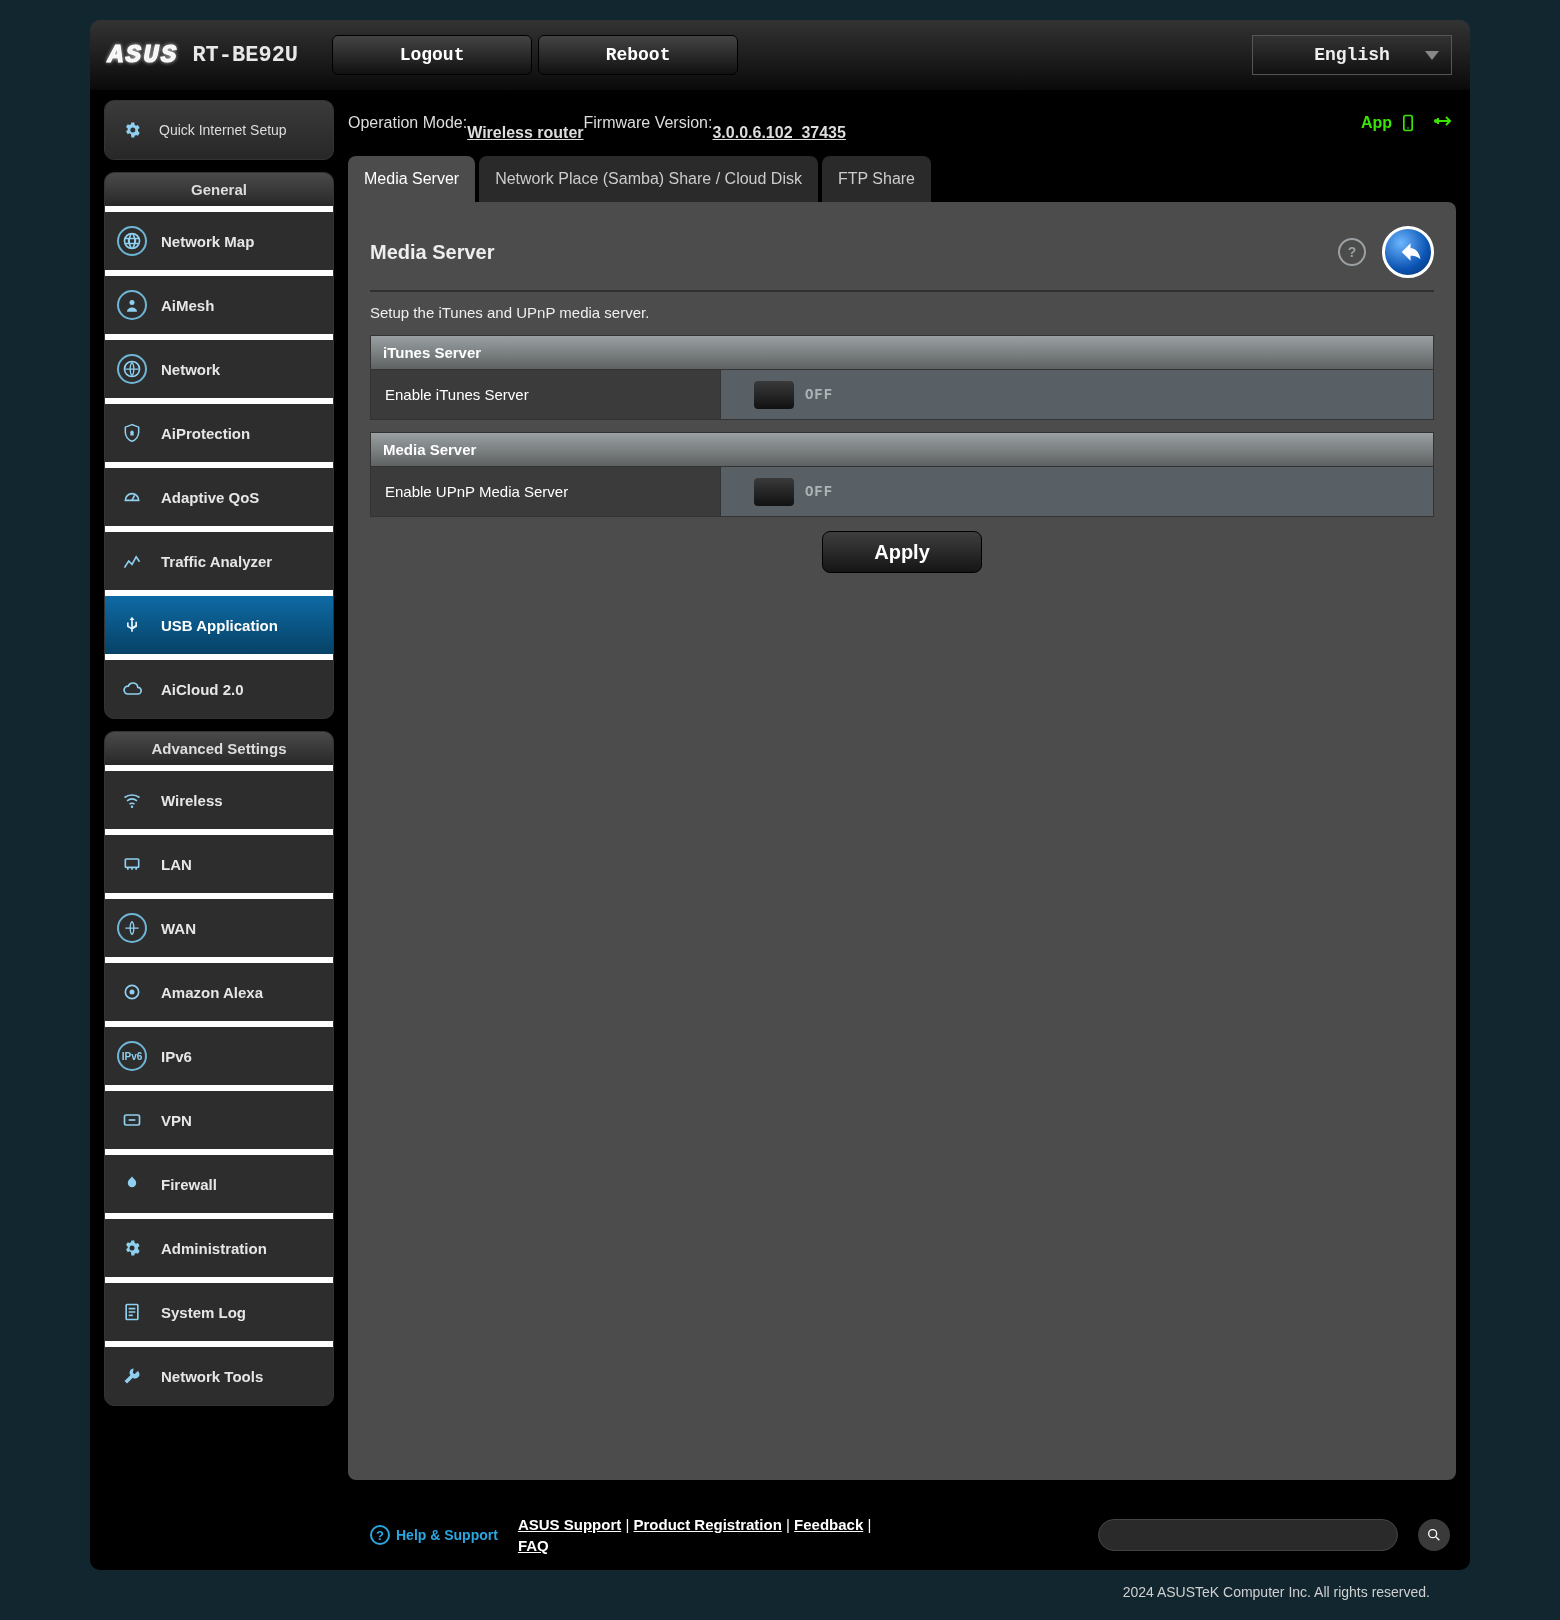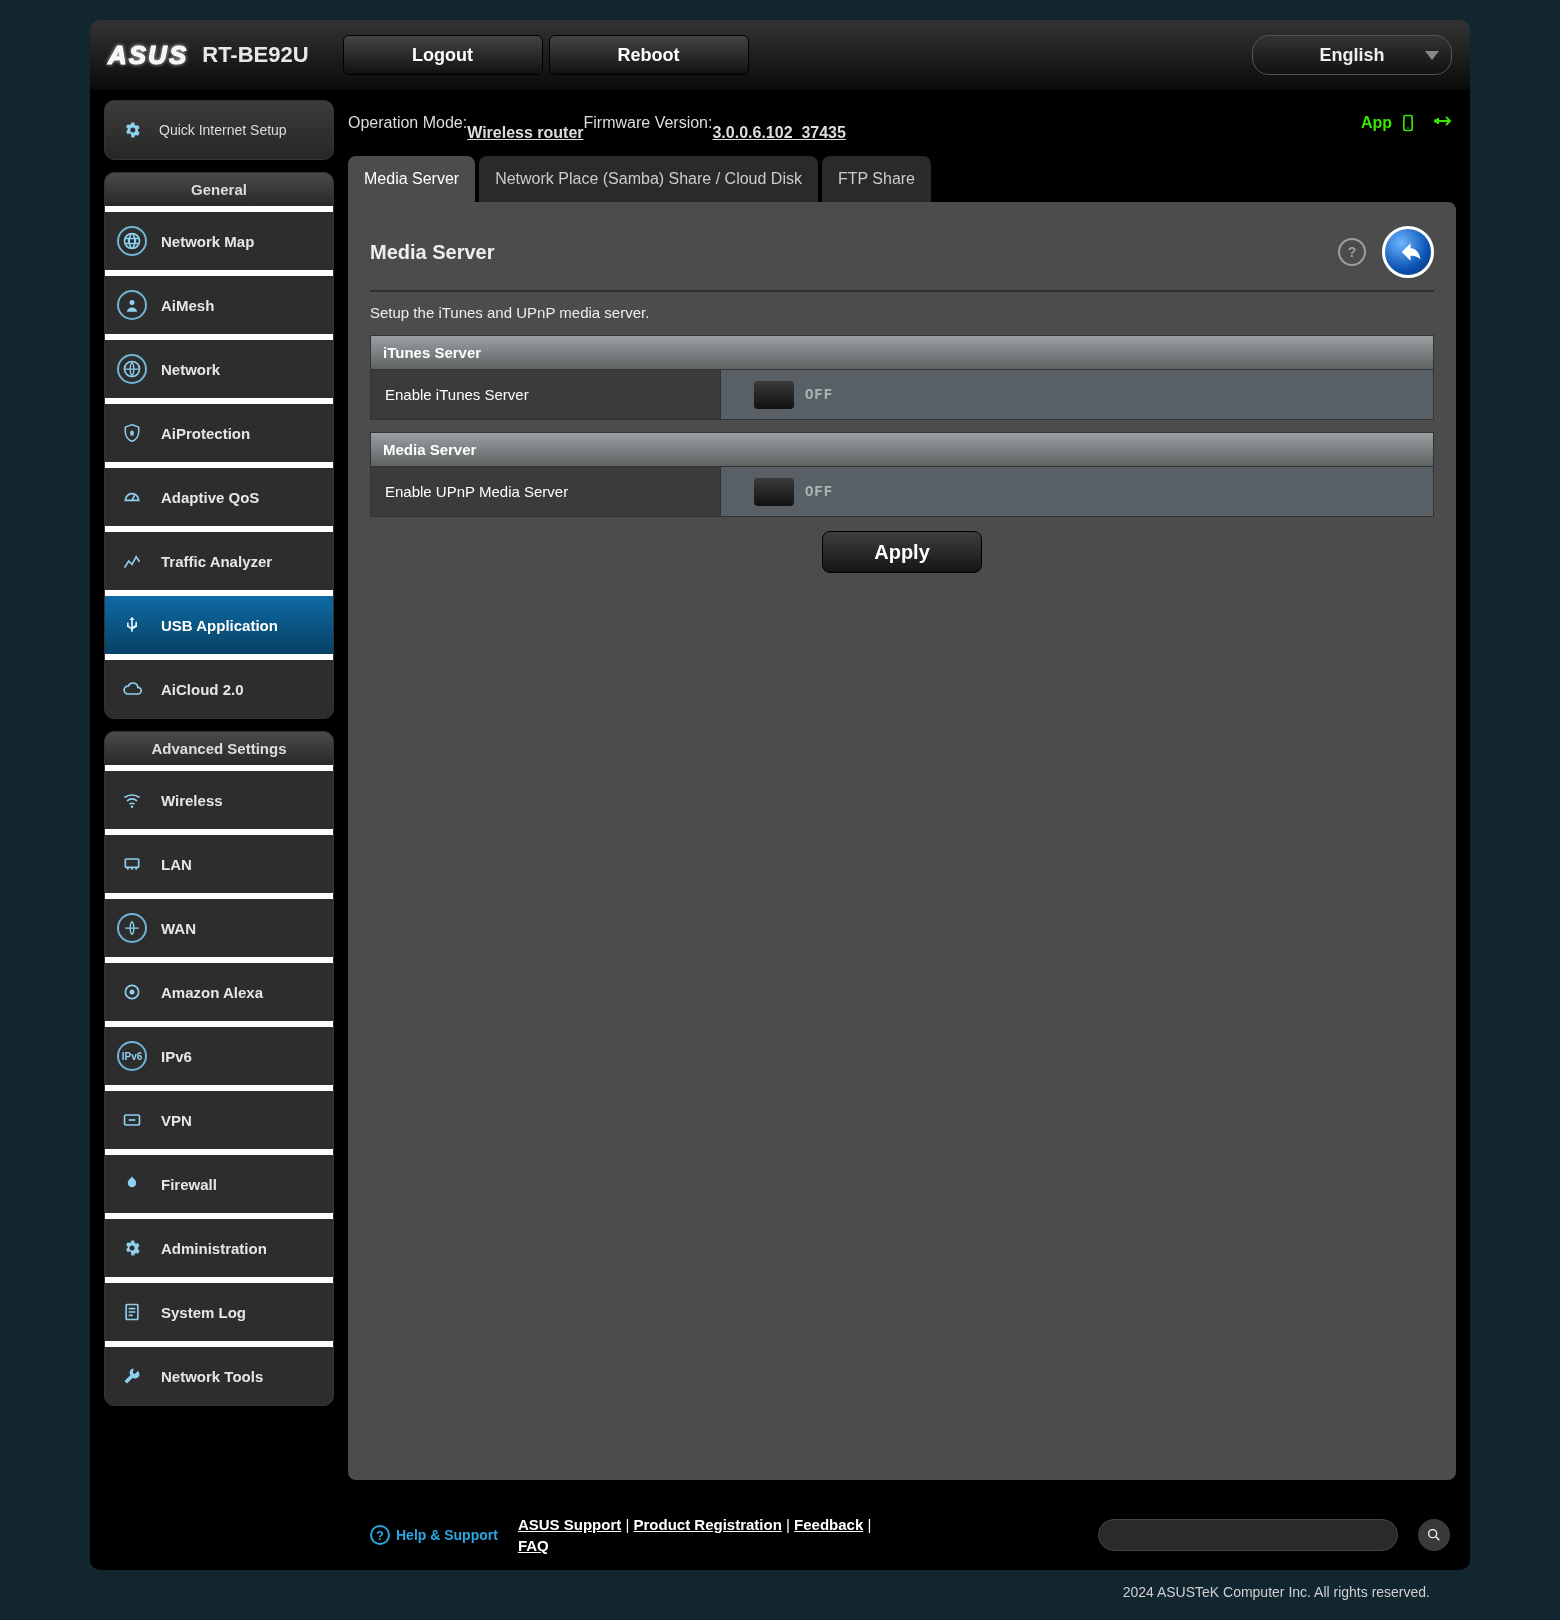--- a/index.html
+++ b/index.html
@@ -5,39 +5,39 @@
   * { box-sizing: border-box; margin: 0; padding: 0; }
   html, body { background:#12262f; font-family: Arial, Helvetica, sans-serif; color:#fff; font-size:14px; }
   body { width:1560px; height:1620px; position:relative; padding:20px 0; }
   .page { width:1380px; margin:0 auto; }
 
   
   .banner {
     height:70px; padding:1px 18px;
     background: linear-gradient(to bottom, #333 0%, #0a0a0a 100%);
     border-top-left-radius:10px; border-top-right-radius:10px;
-    display:flex; align-items:center;
+    display:flex; align-items:center;font-family:Liberation Mono, monospace;
   }
   .logo {
     font-size:26px; font-weight:bold; font-style:italic; letter-spacing:2px;
     color:#f5f5f5; text-shadow:0 0 4px #fff;
     -webkit-text-stroke: 1px #fff;
   }
   .model-name { font-size:22px; font-weight:bold; color:#e8e8e8; margin-left:14px; margin-right:34px; }
   .top-btn {
     width:200px; height:40px; margin-right:6px;
     background: linear-gradient(to bottom,#444 0%,#111 100%);
     border:1px solid #000; border-radius:6px; color:#fff; font-size:18px; font-weight:bold;
     display:flex; align-items:center; justify-content:center; cursor:pointer;
   }
   .banner-spacer { flex:1; }
   .lang-select {
     width:200px; height:40px;
     background: linear-gradient(to bottom,#333 0%,#111 100%);
-    border:1px solid #555; border-radius:17px;
+    border:1px solid #555; border-radius:0;
     display:flex; align-items:center; justify-content:center; position:relative;
     cursor:pointer;
   }
   .lang-select .label { font-size:18px; font-weight:bold; color:#eee; }
   .lang-select .caret {
     position:absolute; right:12px; width:0;height:0;
     border-left:7px solid transparent; border-right:7px solid transparent; border-top:9px solid #888;
   }
 
   

